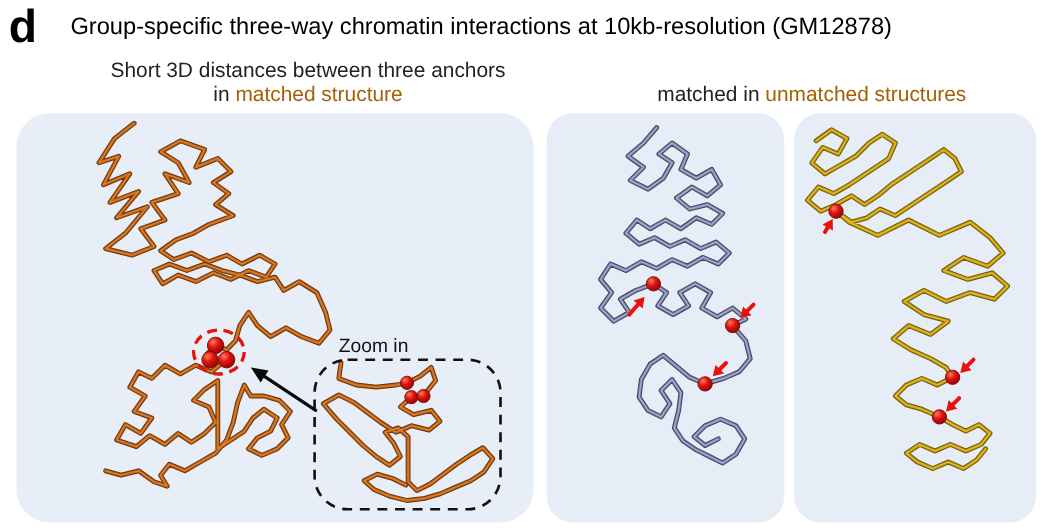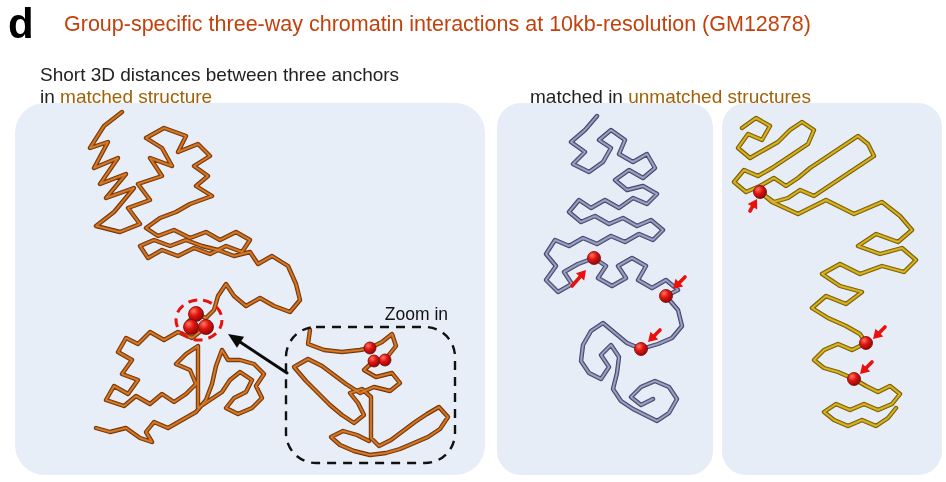--- a/index.html
+++ b/index.html
@@ -4,26 +4,26 @@
 <style>
   html,body{margin:0;padding:0;background:#ffffff;}
   #fig{position:relative;width:946px;height:482px;background:#ffffff;overflow:hidden;
        font-family:"Liberation Sans", sans-serif;}
   .panel{position:absolute;background:#e8eef7;}
   #panel-left{left:15px;top:103px;width:470px;height:372px;border-radius:30px;}
   #panel-mid{left:497px;top:103px;width:216px;height:372px;border-radius:24px;background:#e6edf7;}
   #panel-right{left:722px;top:103px;width:220px;height:372px;border-radius:24px;background:#e6edf7;}
   #overlay{position:absolute;left:0;top:0;width:946px;height:482px;}
   .panel-letter{position:absolute;left:8px;top:0px;font-size:42px;font-weight:bold;color:#000;}
-  .fig-title{position:absolute;left:64px;top:12px;width:860px;font-size:21.5px;color:#c2410c;}
-  .caption{position:absolute;top:64px;font-size:19px;line-height:22px;color:#222;}
+  .fig-title{position:absolute;left:64px;top:12px;width:860px;font-size:21.5px;color:#000000;}
+  .caption{position:absolute;top:54px;text-align:center;font-size:19px;line-height:22px;color:#222;}
   #caption-left{left:40px;width:480px;}
   #caption-right{left:530px;width:416px;}
   .hl{color:#a16207;}
-  .zoom-label{position:absolute;left:308px;top:304px;width:140px;text-align:right;
+  .zoom-label{position:absolute;left:308px;top:304px;width:140px;text-align:left;
               font-size:17.5px;color:#111;}
 </style>
 </head>
 <body>
 
 <div id="fig">
 
   <div class="panel-letter">d</div>
   <div class="fig-title">Group-specific three-way chromatin interactions at 10kb-resolution (GM12878)</div>
 

